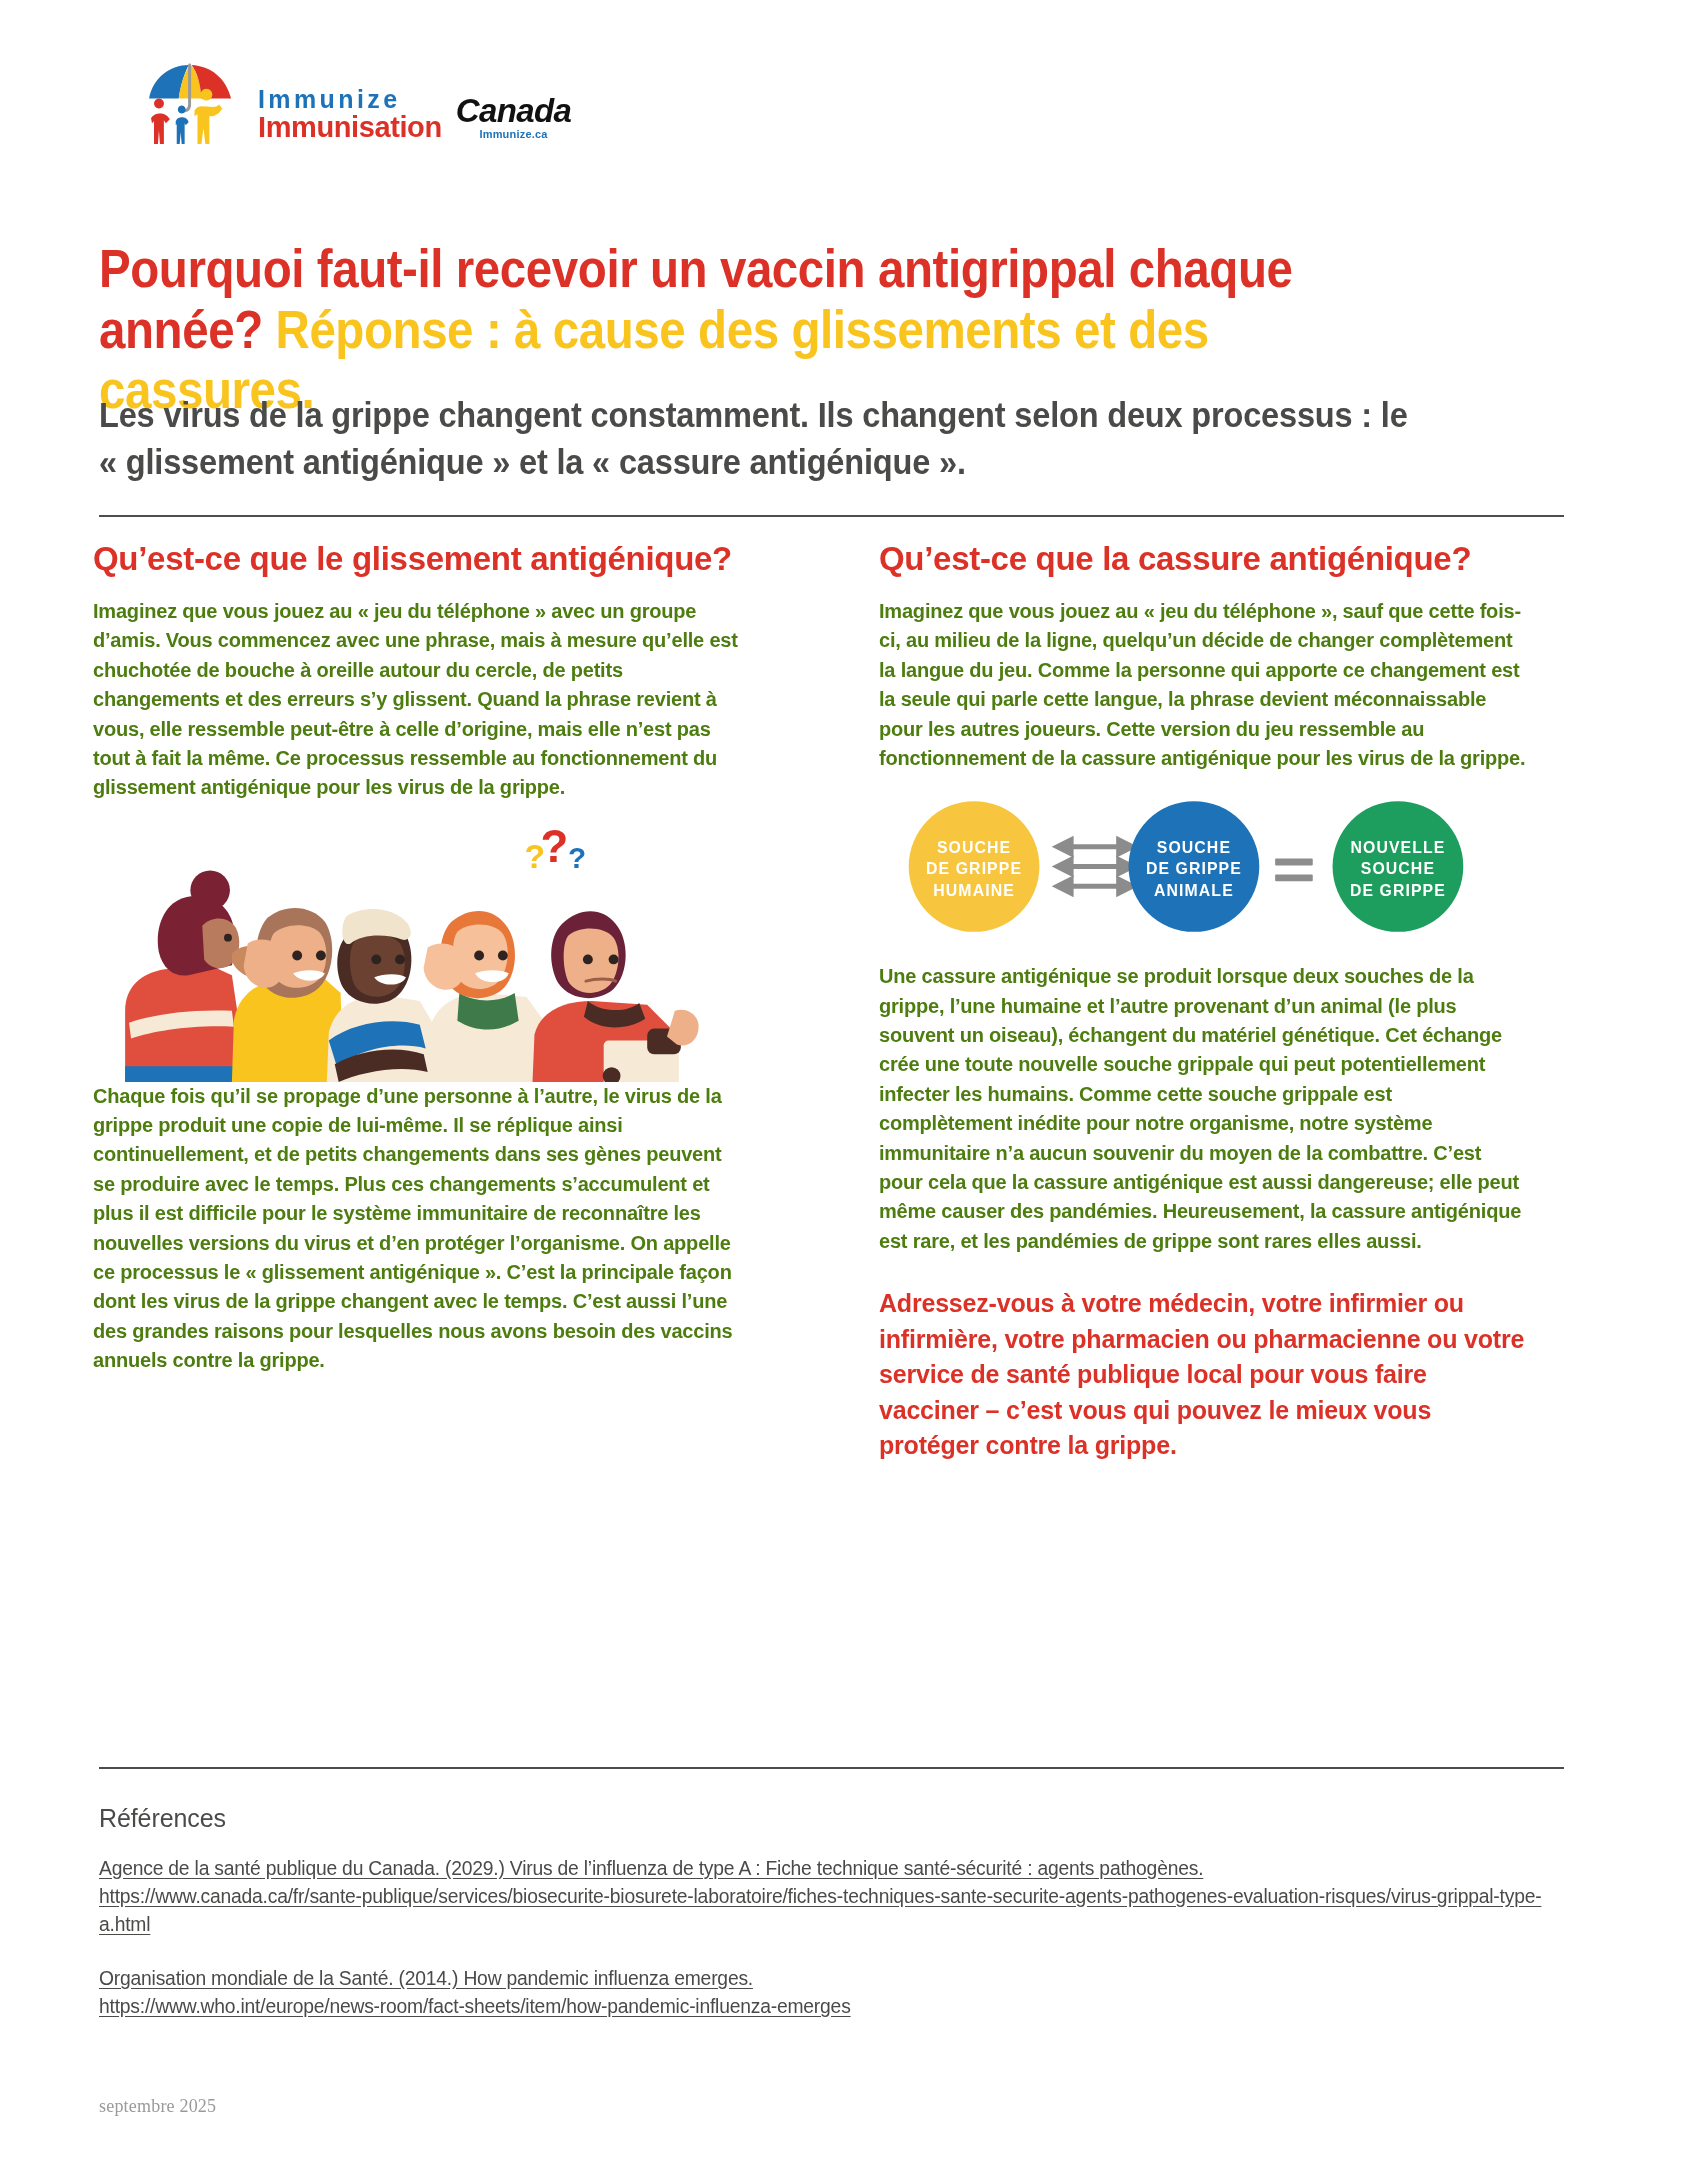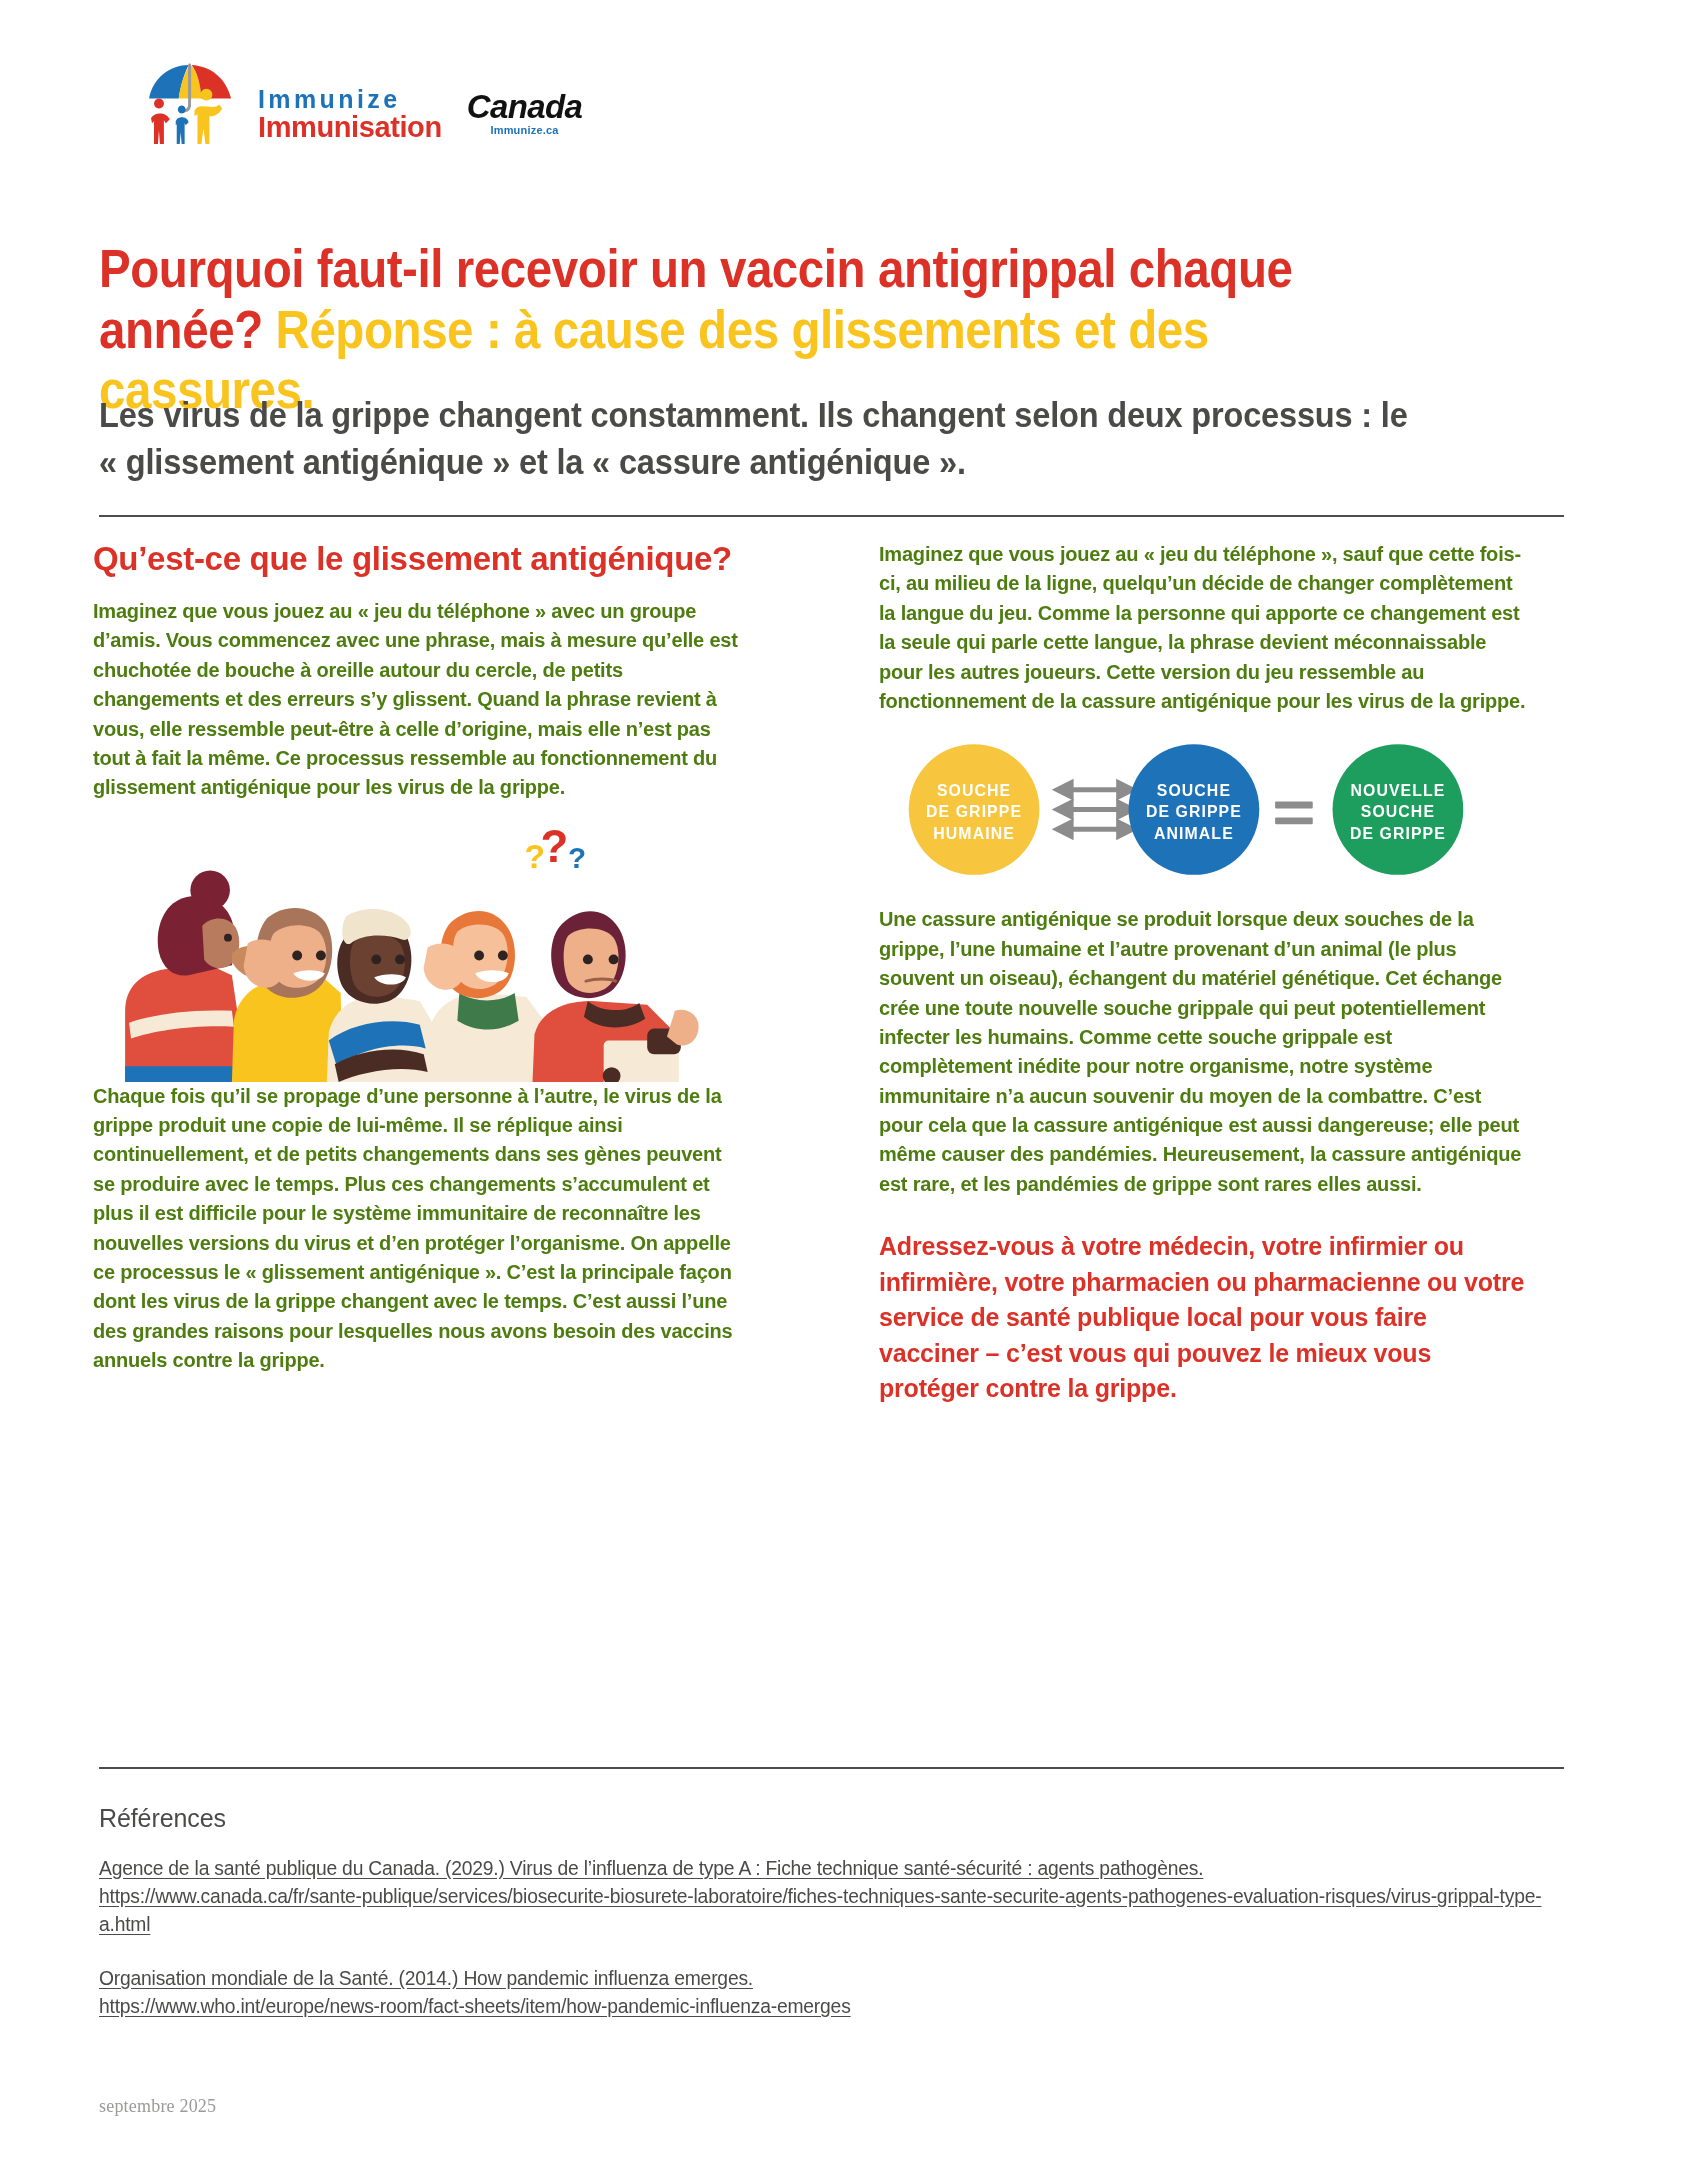--- a/index.html
+++ b/index.html
@@ -25,22 +25,22 @@
     position: absolute;
     left: 145px;
     top: 61px;
     display: flex;
     align-items: flex-end;
     gap: 10px;
   }
   .logo-mark { width: 103px; height: 85px; display:block; }
   .logo-words {
     display: flex;
-    align-items: center;
-    gap: 25px;
+    align-items: flex-end;
+    gap: 14px;
     padding-bottom: 4px;
   }
   .logo-stack { line-height: 1; }
   .logo-immunize {
     color: #1d72b8;
     font-size: 25px;
     font-weight: 700;
     letter-spacing: 3.4px;
     font-family: "Liberation Sans", sans-serif;
     display: block;
@@ -310,20 +310,21 @@
         <circle cx="526" cy="144" r="5" fill="#2e2321"></circle>
         <path d="M498 166 C508 163 522 163 528 166" stroke="#9a6048" stroke-width="3" fill="none" stroke-linecap="round"></path>
         <path d="M588 196 C600 192 612 200 612 212 C612 226 600 234 590 230 L580 222 Z" fill="#edb089"></path>
       </g>
     </svg>
 
     <p class="body">Chaque fois qu’il se propage d’une personne à l’autre, le virus de la grippe produit une copie de lui-même. Il se réplique ainsi continuellement, et de petits changements dans ses gènes peuvent se produire avec le temps. Plus ces changements s’accumulent et plus il est difficile pour le système immunitaire de reconnaître les nouvelles versions du virus et d’en protéger l’organisme. On appelle ce processus le « glissement antigénique ». C’est la principale façon dont les virus de la grippe changent avec le temps. C’est aussi l’une des grandes raisons pour lesquelles nous avons besoin des vaccins annuels contre la grippe.</p>
   </div>
 
   <div class="col col-right">
+    <h2 class="section-head">Qu’est-ce que la cassure antigénique?</h2>
     <p class="body">Imaginez que vous jouez au « jeu du téléphone », sauf que cette fois-ci, au milieu de la ligne, quelqu’un décide de changer complètement la langue du jeu. Comme la personne qui apporte ce changement est la seule qui parle cette langue, la phrase devient méconnaissable pour les autres joueurs. Cette version du jeu ressemble au fonctionnement de la cassure antigénique pour les virus de la grippe.</p>
 
     <svg class="diagram" viewBox="0 0 620 140">
 
       <circle cx="96" cy="70" r="66" fill="#F7C63E"></circle>
       <text class="dlabel" x="96" y="56" text-anchor="middle" font-family="Liberation Sans, sans-serif" font-size="16" font-weight="700" fill="#ffffff" letter-spacing="1.1">SOUCHE</text>
       <text x="96" y="78" text-anchor="middle" font-family="Liberation Sans, sans-serif" font-size="16" font-weight="700" fill="#ffffff" letter-spacing="1.1">DE GRIPPE</text>
       <text x="96" y="100" text-anchor="middle" font-family="Liberation Sans, sans-serif" font-size="16" font-weight="700" fill="#ffffff" letter-spacing="1.1">HUMAINE</text>
 
       <g stroke="#8C8C8C" stroke-width="5" fill="#8C8C8C">

